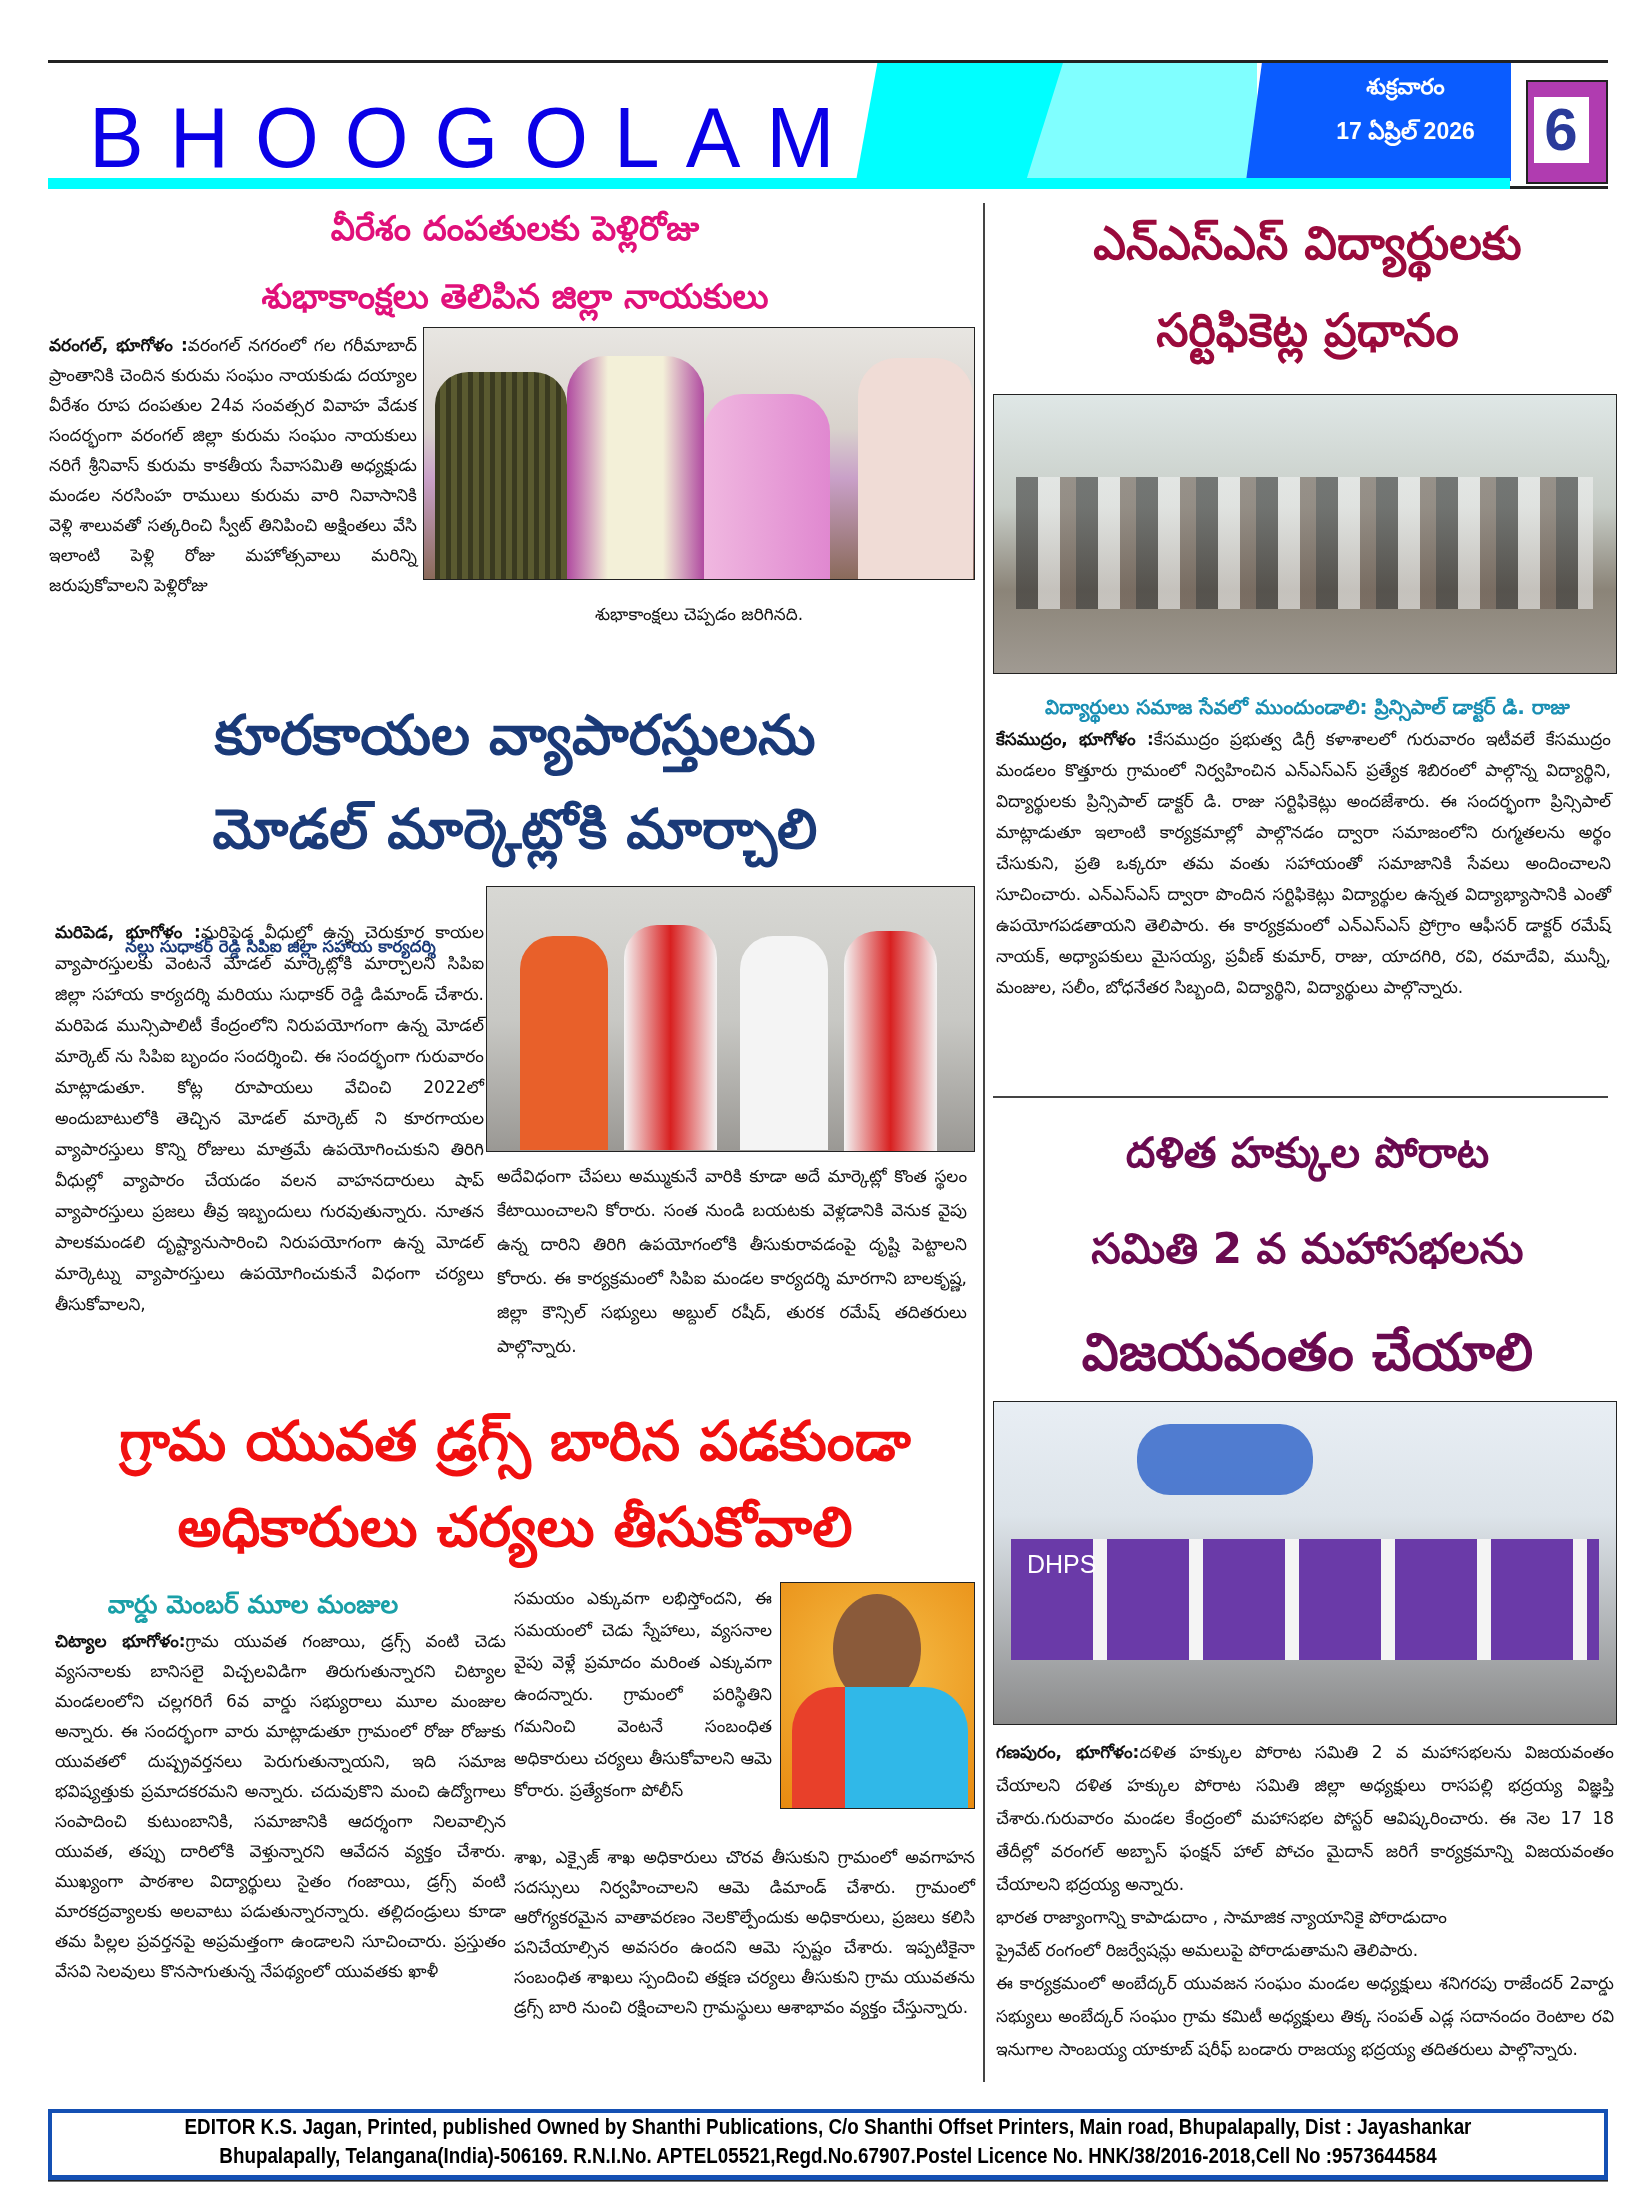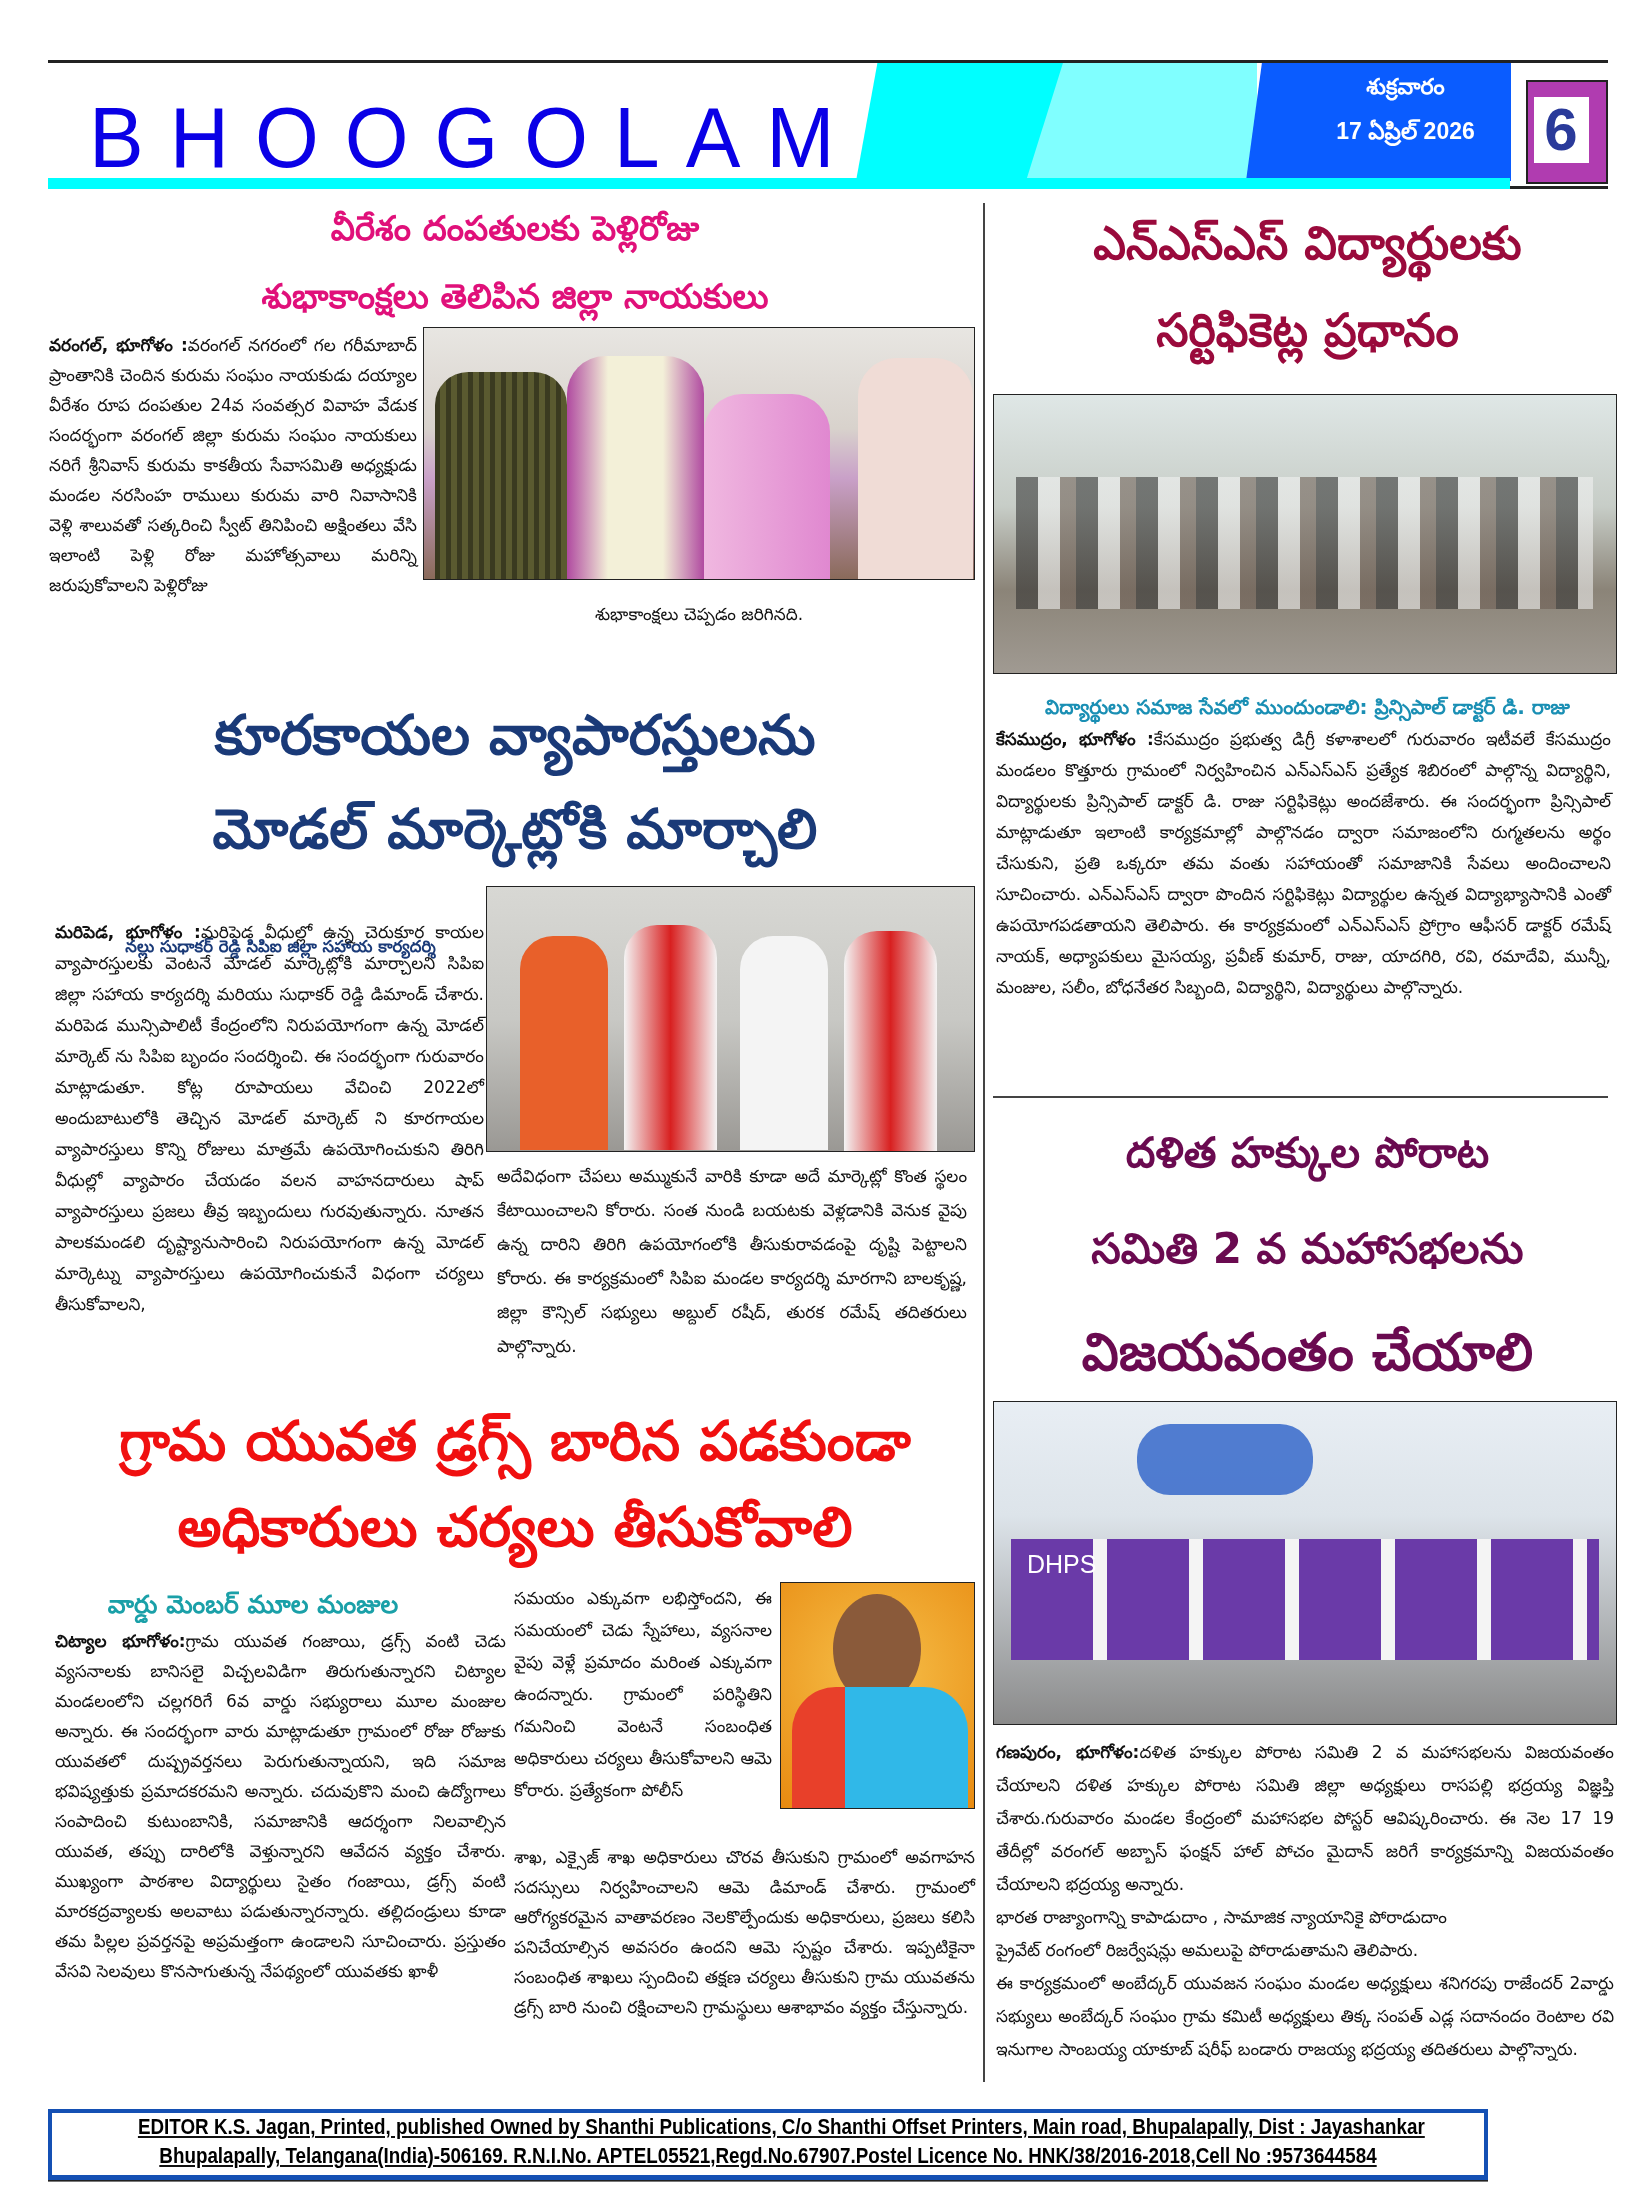--- a/index.html
+++ b/index.html
@@ -35,22 +35,22 @@
 
   .headline { position: absolute; text-align: center; font-weight: bold; line-height: 1.3; }
   .subhead { position: absolute; text-align: center; font-weight: bold; }
   .body-text { position: absolute; font-size: 17px; line-height: 30px; text-align: justify; color: #111; }
   .body-text .dateline { font-weight: bold; }
   .caption { position: absolute; font-size: 17px; text-align: center; color: #111; }
 
   .photo { position: absolute; border: 1.6px solid #222; overflow: hidden; }
 
   
-  .footer { position: absolute; left: 48px; top: 2109px; width: 1440px; height: 71px;
-    border: 4.4px solid #1450b4; border-bottom-width: 5.5px; background: #fff; box-shadow: 0 1.6px 0 #222; text-decoration: underline; }
+  .footer { position: absolute; left: 48px; top: 2109px; width: 1560px; height: 71px;
+    border: 4.4px solid #1450b4; border-bottom-width: 5.5px; background: #fff; box-shadow: 0 1.6px 0 #222; }
   .footer-line { display: block; text-align: center; font-family: "Liberation Sans", sans-serif;
     font-weight: bold; font-size: 21.4px; line-height: 28.6px; color: #000; transform: scaleX(0.88); white-space: nowrap; }
 </style>
 </head>
 <body>
 
 <header class="masthead">
   <div class="mast-white"></div>
   <div class="mast-title">BHOOGOLAM</div>
   <div class="mast-cyan"></div>
@@ -128,21 +128,21 @@
 <section>
   <div class="headline" style="left:989px;top:1126px;width:637px;font-size:42px;color:#6a0a50;">దళిత హక్కుల పోరాట</div>
   <div class="headline" style="left:989px;top:1222px;width:637px;font-size:42px;color:#6a0a50;">సమితి 2 వ మహాసభలను</div>
   <div class="headline" style="left:989px;top:1319px;width:637px;font-size:52px;color:#6a0a50;">విజయవంతం చేయాలి</div>
   <div class="photo" style="left:993px;top:1401px;width:624px;height:324px;background:linear-gradient(180deg,#e8eef4 0%,#dde4ea 35%,#8a8a8a 100%);">
     <div style="position:absolute;left:143px;top:22px;width:176px;height:71px;background:#2a60c8;border-radius:33px;opacity:.8;"></div>
     <div style="position:absolute;left:16.5px;top:137px;width:588px;height:121px;background:repeating-linear-gradient(90deg,#6a3aa8 0 82px,#f4f4f4 82px 96px);"></div>
     <div style="position:absolute;left:33px;top:148px;font-size:25px;font-weight:normal;color:#fff;font-family:'Liberation Sans',sans-serif;">DHPS</div>
   </div>
   <div class="body-text" style="left:996px;top:1736px;width:618px;line-height:33px;">
-    <div><span class="dateline">గణపురం, భూగోళం:</span><span>దళిత హక్కుల పోరాట సమితి 2 వ మహాసభలను విజయవంతం చేయాలని దళిత హక్కుల పోరాట సమితి జిల్లా అధ్యక్షులు రాసపల్లి భద్రయ్య విజ్ఞప్తి చేశారు.గురువారం మండల కేంద్రంలో మహాసభల పోస్టర్ ఆవిష్కరించారు. ఈ నెల 17 19 తేదీల్లో వరంగల్ అబ్బాస్ ఫంక్షన్ హాల్ పోచం మైదాన్ జరిగే కార్యక్రమాన్ని విజయవంతం చేయాలని భద్రయ్య అన్నారు.</span></div>
+    <div><span class="dateline">గణపురం, భూగోళం:</span><span>దళిత హక్కుల పోరాట సమితి 2 వ మహాసభలను విజయవంతం చేయాలని దళిత హక్కుల పోరాట సమితి జిల్లా అధ్యక్షులు రాసపల్లి భద్రయ్య విజ్ఞప్తి చేశారు.గురువారం మండల కేంద్రంలో మహాసభల పోస్టర్ ఆవిష్కరించారు. ఈ నెల 17 18 తేదీల్లో వరంగల్ అబ్బాస్ ఫంక్షన్ హాల్ పోచం మైదాన్ జరిగే కార్యక్రమాన్ని విజయవంతం చేయాలని భద్రయ్య అన్నారు.</span></div>
     <div>భారత రాజ్యాంగాన్ని కాపాడుదాం , సామాజిక న్యాయానికై పోరాడుదాం</div>
     <div>ప్రైవేట్ రంగంలో రిజర్వేషన్లు అమలుపై పోరాడుతామని తెలిపారు.</div>
     <div>ఈ కార్యక్రమంలో అంబేద్కర్ యువజన సంఘం మండల అధ్యక్షులు శనిగరపు రాజేందర్ 2వార్డు సభ్యులు అంబేద్కర్ సంఘం గ్రామ కమిటీ అధ్యక్షులు తిక్క సంపత్ ఎడ్ల సదానందం రెంటాల రవి ఇనుగాల సాంబయ్య యాకూబ్ షరీఫ్ బండారు రాజయ్య భద్రయ్య తదితరులు పాల్గొన్నారు.</div>
   </div>
 </section>
 
 <footer class="footer">
   <span class="footer-line">EDITOR K.S. Jagan, Printed, published Owned by Shanthi Publications, C/o Shanthi Offset Printers, Main road, Bhupalapally, Dist : Jayashankar</span>
   <span class="footer-line">Bhupalapally, Telangana(India)-506169. R.N.I.No. APTEL05521,Regd.No.67907.Postel Licence No. HNK/38/2016-2018,Cell No :9573644584</span>
 </footer>

